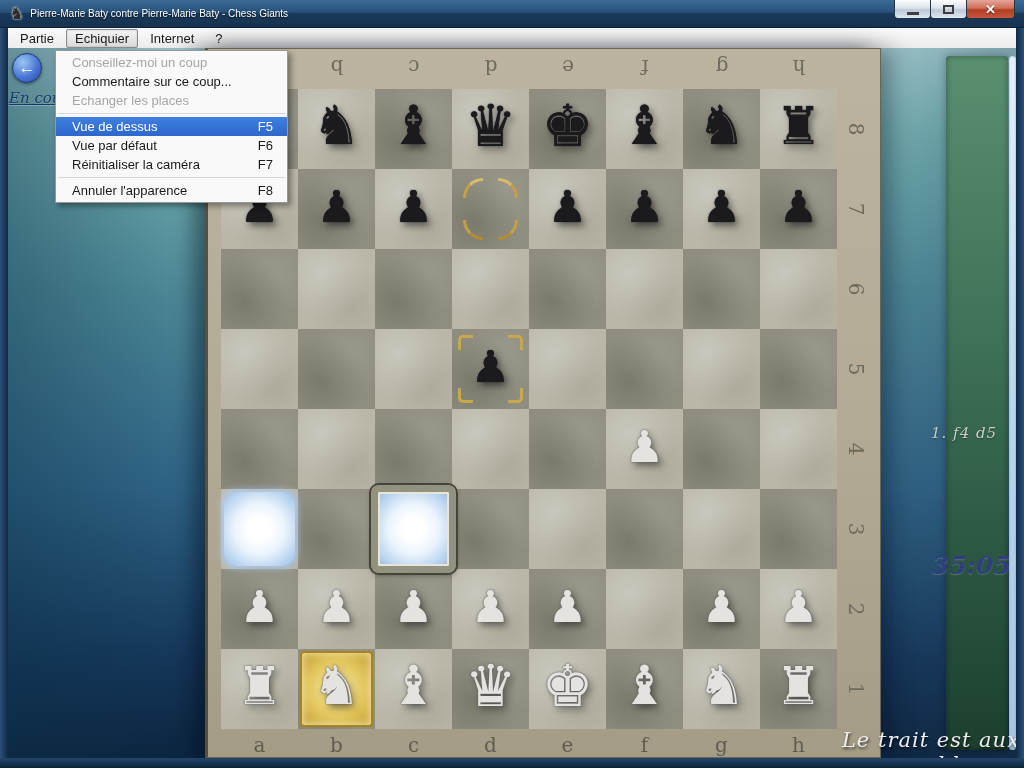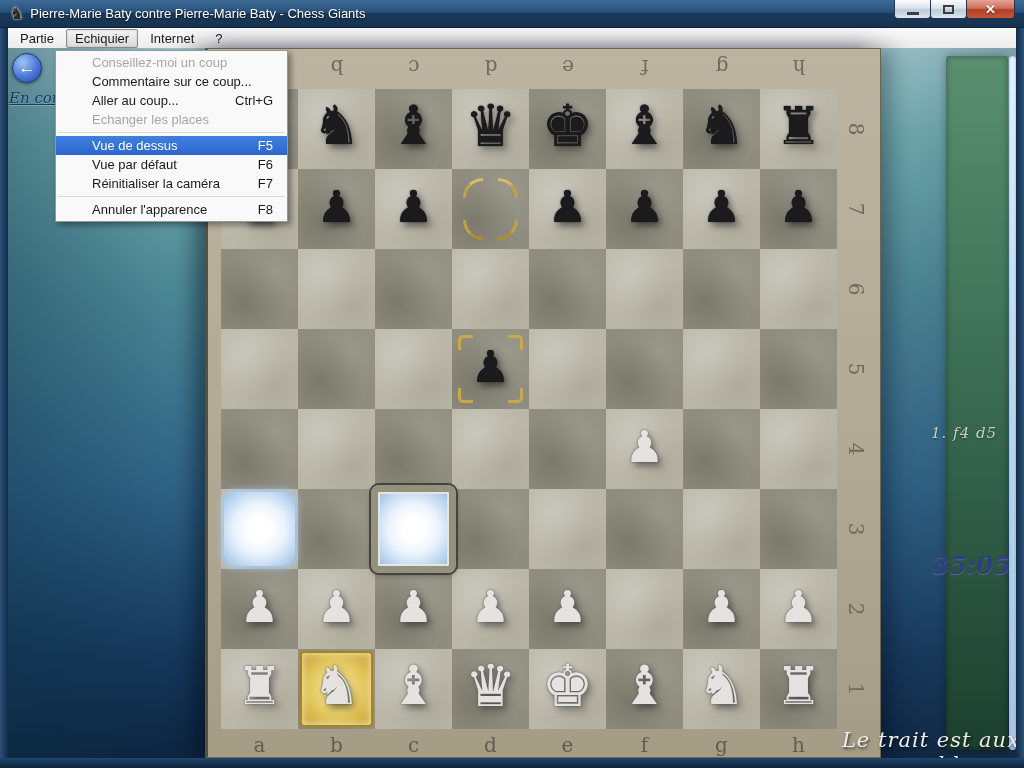--- a/index.html
+++ b/index.html
@@ -5,21 +5,21 @@
   * { margin:0; padding:0; box-sizing:border-box; }
   html,body { width:1024px; height:768px; overflow:hidden; font-family:"Liberation Sans",sans-serif; }
   #window { position:relative; width:1024px; height:768px; background:#16324f; }
 
   
   #titlebar { position:absolute; left:0; top:0; width:1024px; height:28px;
     background:linear-gradient(180deg,#3c6b96 0%,#27517c 45%,#1a3a5c 50%,#16324f 100%);
     border-bottom:1px solid #0d2238; display:flex; align-items:center; }
   .app-icon { font-family:"DejaVu Sans",sans-serif; font-size:17px; color:#2b2b2b;
     text-shadow:0 0 2px #fff,0 0 1px #fff; margin:0 6px 0 9px; line-height:1; }
-  .title-text { color:#fff; font-size:13px; text-shadow:0 1px 2px rgba(0,0,0,.7); }
+  .title-text { color:#fff; font-size:10px; text-shadow:0 1px 2px rgba(0,0,0,.7); }
   .win-controls { position:absolute; top:0; right:9px; display:flex; }
   .win-btn { height:19px; border:1px solid #25364a; border-top:none; display:flex; align-items:center;
     justify-content:center; border-radius:0 0 4px 4px; margin-left:-1px;
     background:linear-gradient(180deg,#fdfdfd 0%,#d9e2ec 45%,#bcc9d8 55%,#dfe7f0 100%); }
   .win-btn.min,.win-btn.max { width:37px; }
   .win-btn.close { width:49px; background:linear-gradient(180deg,#e4a49a 0%,#cf6f58 45%,#b23d24 55%,#c4573c 100%); }
   .glyph-min { width:12px; height:3px; background:#3d3d3d; margin-top:8px; }
   .glyph-max { width:11px; height:9px; border:2px solid #3d3d3d; background:transparent; }
   .glyph-close { color:#fff; font-size:13px; font-weight:bold; text-shadow:0 1px 1px #5a1408; }
 
@@ -102,21 +102,21 @@
 
   
   #status-text { position:absolute; left:795px; top:680px; width:225px; text-align:right;
     font-family:"DejaVu Serif",serif; font-style:italic; font-size:21px; color:#ededed;
     text-shadow:1px 2px 3px rgba(0,0,0,.65); letter-spacing:1px; }
 
   
   #context-menu { position:absolute; left:55px; top:50px; width:233px; background:#f9f9f9;
     border:1px solid #979797; box-shadow:3px 3px 6px rgba(0,0,0,.4); z-index:999; padding:2px 0; font-size:13px; }
   .cm-row { height:19px; display:flex; align-items:center; justify-content:space-between;
-    padding:0 14px 0 36px; color:#1a1a1a; }
+    padding:0 14px 0 16px; color:#1a1a1a; }
   .cm-row.selected { background:linear-gradient(180deg,#3e80e0,#2d66cc); color:#fff; }
   .cm-row.disabled { color:#a6a6a6; }
   .cm-sep { height:1px; background:#d6d6d6; margin:3px 2px; }
   .cm-shortcut { margin-left:18px; }
 
   
   .frame { position:absolute; background:linear-gradient(90deg,#2c5078 0%,#1b3a5a 60%,#122b45 100%); z-index:500; }
   #frame-left { left:0; top:28px; width:8px; height:740px; }
   #frame-right { left:1016px; top:28px; width:8px; height:740px;
     background:linear-gradient(270deg,#2c5078 0%,#1b3a5a 60%,#122b45 100%); }
@@ -312,24 +312,20 @@
 
   <div id="context-menu">
       <div class="cm-row disabled">
         <span>Conseillez-moi un coup</span>
         <span class="cm-shortcut"></span>
       </div>
       <div class="cm-row">
         <span>Commentaire sur ce coup...</span>
         <span class="cm-shortcut"></span>
       </div>
-      <div class="cm-row">
-        <span>Aller au coup...</span>
-        <span class="cm-shortcut">Ctrl+G</span>
-      </div>
       <div class="cm-row disabled">
         <span>Echanger les places</span>
         <span class="cm-shortcut"></span>
       </div>
       <div class="cm-sep"></div>
       <div class="cm-row selected">
         <span>Vue de dessus</span>
         <span class="cm-shortcut">F5</span>
       </div>
       <div class="cm-row">

